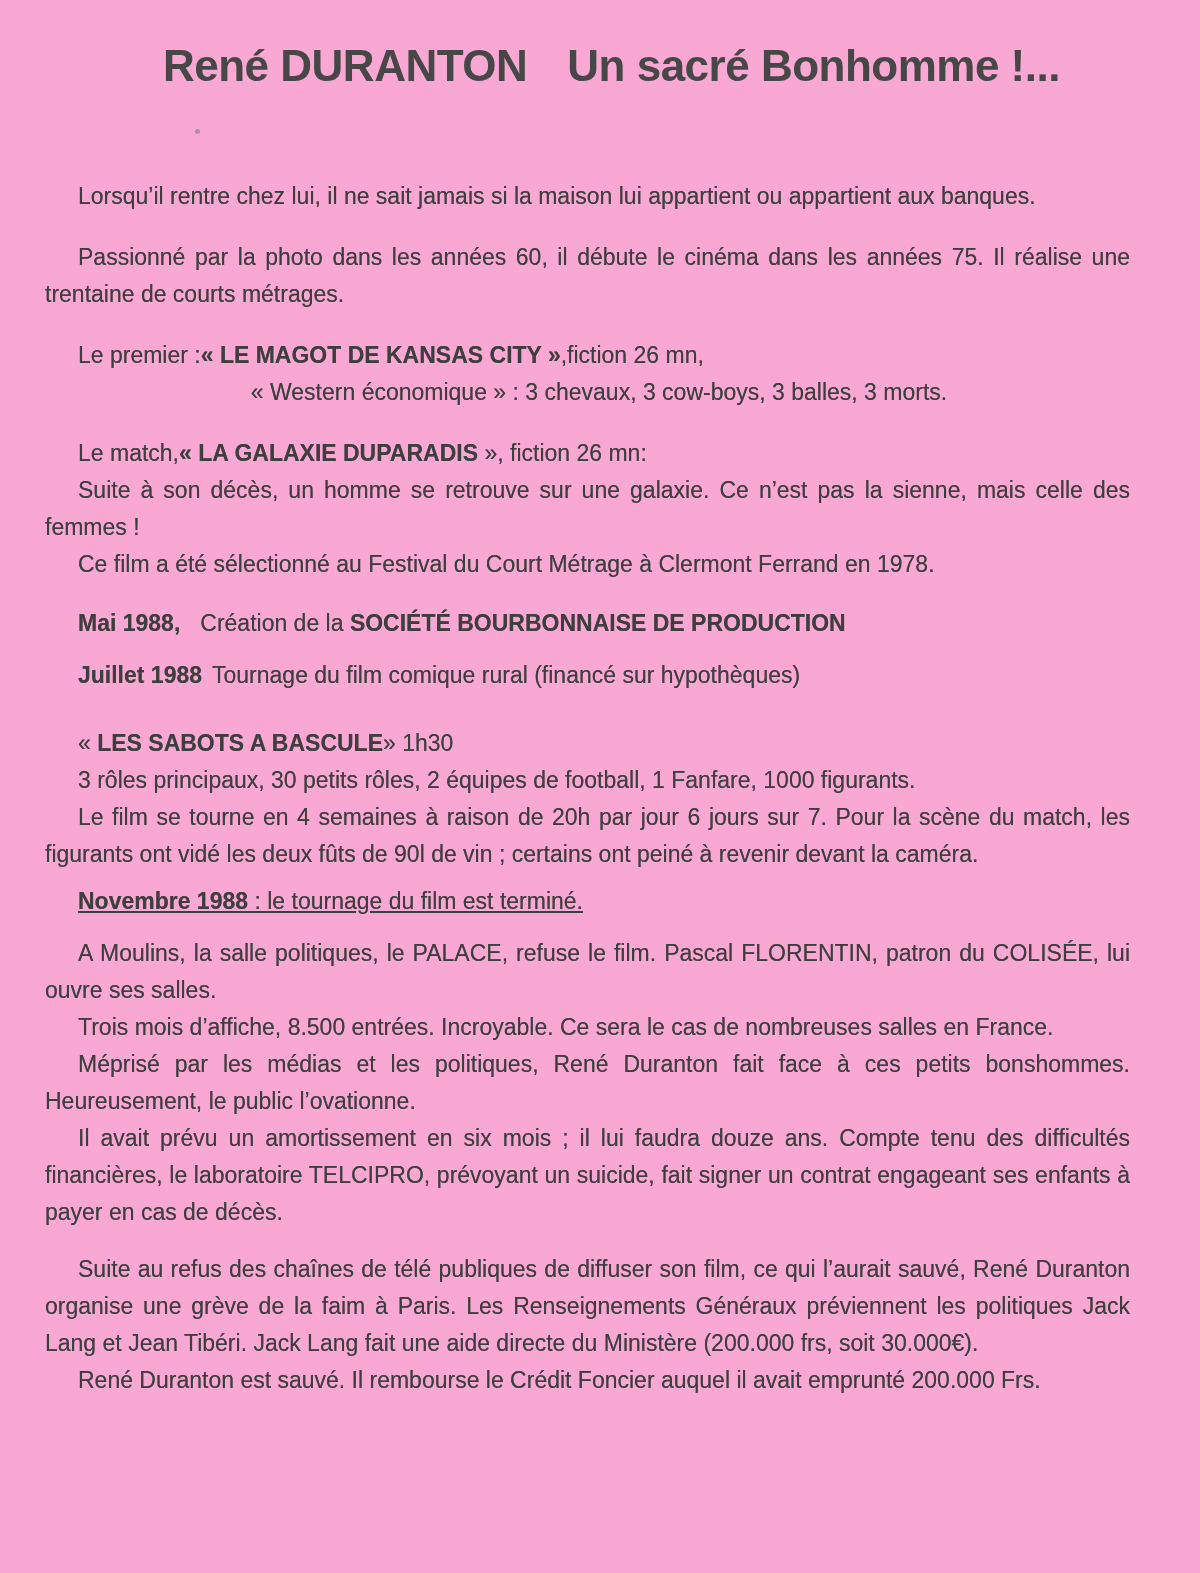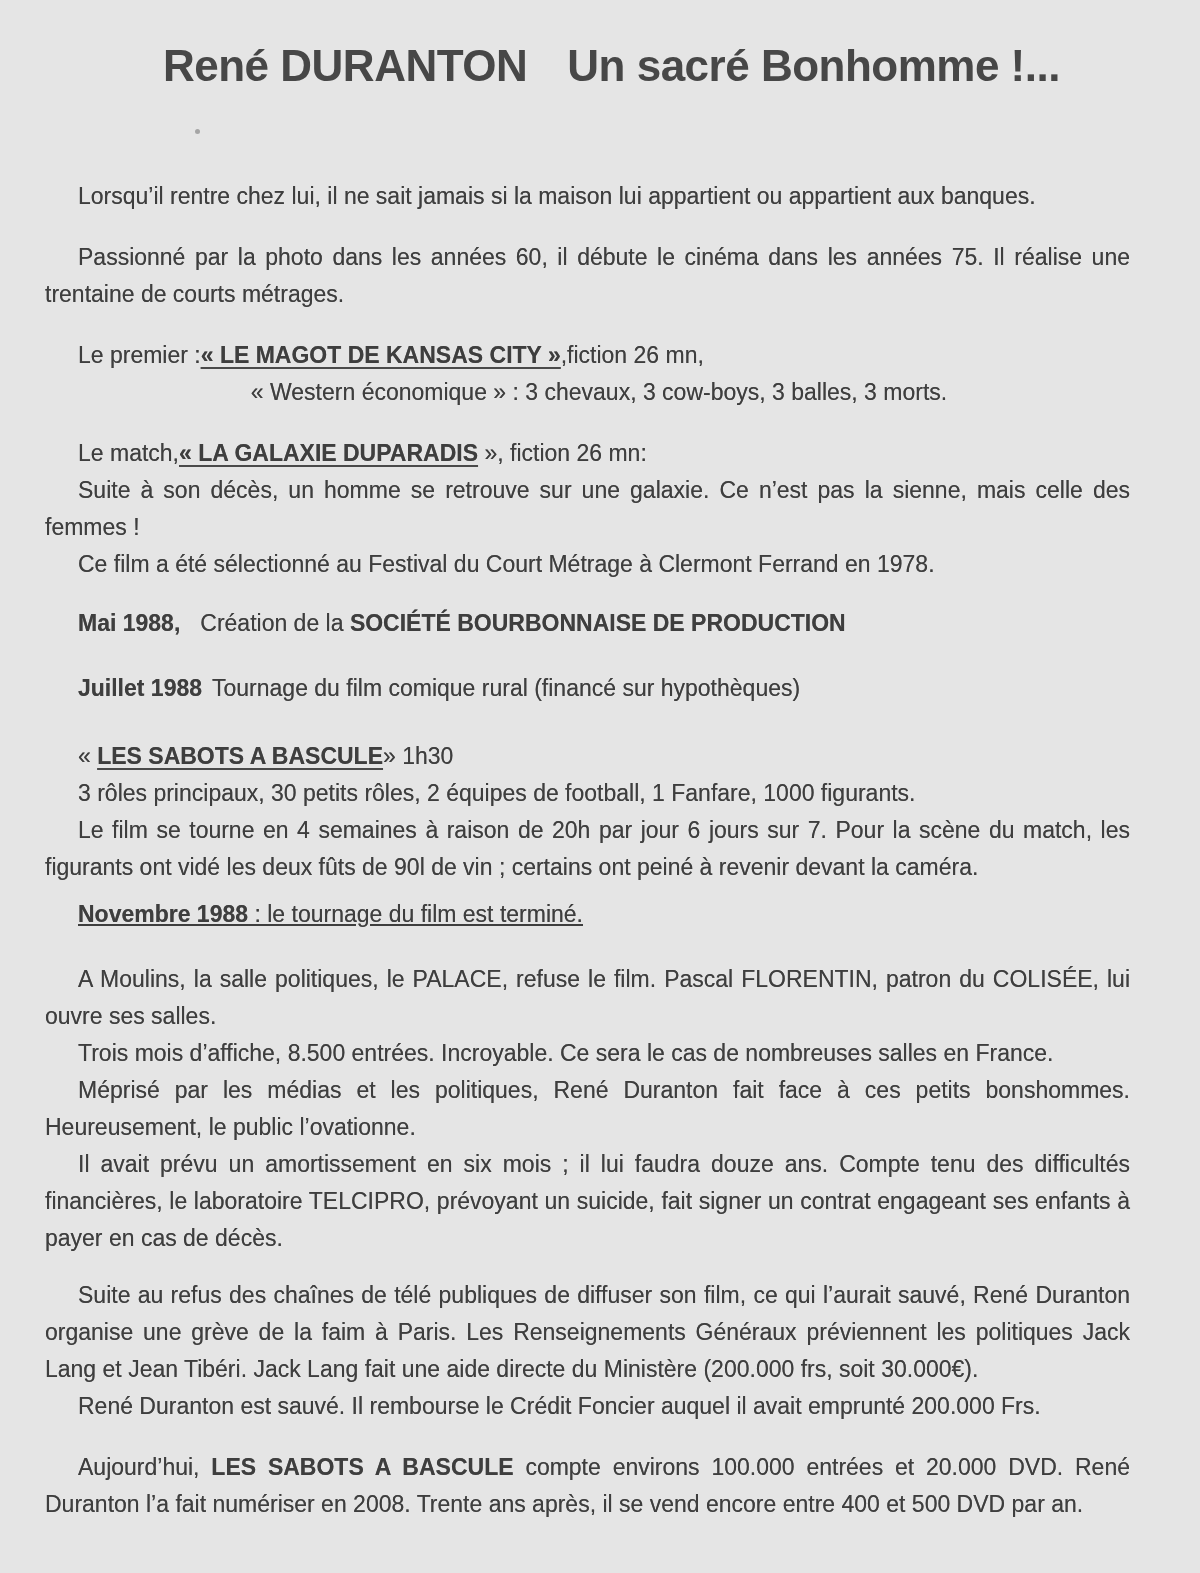--- a/index.html
+++ b/index.html
@@ -6,21 +6,21 @@
     margin: 0;
     padding: 0;
     background: #ffffff;
   }
   .page {
     position: relative;
     width: 1200px;
     height: 1573px;
     box-sizing: border-box;
     padding: 40px 70px 40px 45px;
-    background: #e5e5e5;
+    background: #f9a8d4;
     color: #3e3e3e;
     font-family: "Liberation Sans", "DejaVu Sans", sans-serif;
     font-size: 23px;
     line-height: 37px;
     overflow: hidden;
   }
   .doc-title {
     margin: 0 0 86px 118px;
     font-size: 44px;
     line-height: 52px;
@@ -42,27 +42,26 @@
     margin: 0;
     text-indent: 33px;
     text-align: justify;
     text-shadow: 0 0 0.6px rgba(62,62,62,.65);
   }
   .para.no-justify { text-align: left; }
   .para.small-indent { text-indent: 23px; text-align: center; }
   .gap-std   { margin-top: 24px; }
   .gap-sm    { margin-top: 20px; }
   .gap-med   { margin-top: 22px; }
-  .gap-lg    { margin-top: 28px; }
+  .gap-lg    { margin-top: 15px; }
   .gap-xl    { margin-top: 31px; }
   .gap-tight { margin-top: 10px; text-decoration: underline; }
   .b  { font-weight: 700; }
   .bu {
     font-weight: 700;
-    text-decoration: underline;
     text-decoration-thickness: 2px;
     text-underline-offset: 4px;
     text-decoration-color: #4a4a4a;
   }
   .sp-lg { margin-left: 20px; }
   .sp-sm { margin-left: 10px; }
 </style>
 </head>
 <body>
 
@@ -94,15 +93,14 @@
   <p class="para gap-tight no-justify"><span class="b">Novembre 1988</span><span> : le tournage du film est terminé.</span></p>
 
   <p class="para gap-lg">A Moulins, la salle politiques, le PALACE, refuse le film. Pascal FLORENTIN, patron du COLISÉE, lui ouvre ses salles.</p>
   <p class="para">Trois mois d’affiche, 8.500 entrées. Incroyable. Ce sera le cas de nombreuses salles en France.</p>
   <p class="para">Méprisé par les médias et les politiques, René Duranton fait face à ces petits bonshommes. Heureusement, le public l’ovationne.</p>
   <p class="para">Il avait prévu un amortissement en six mois ; il lui faudra douze ans. Compte tenu des difficultés financières, le laboratoire TELCIPRO, prévoyant un suicide, fait signer un contrat engageant ses enfants à payer en cas de décès.</p>
 
   <p class="para gap-sm">Suite au refus des chaînes de télé publiques de diffuser son film, ce qui l’aurait sauvé, René Duranton organise une grève de la faim à Paris. Les Renseignements Généraux préviennent les politiques Jack Lang et Jean Tibéri. Jack Lang fait une aide directe du Ministère (200.000 frs, soit 30.000€).</p>
   <p class="para">René Duranton est sauvé. Il rembourse le Crédit Foncier auquel il avait emprunté 200.000 Frs.</p>
 
-  <p class="para gap-std"><span>Aujourd’hui, </span><span class="b">LES SABOTS A BASCULE</span><span> compte environs 100.000 entrées et 20.000 DVD. René Duranton l’a fait numériser en 2008. Trente ans après, il se vend encore entre 400 et 500 DVD par an.</span></p>
 
 </div>
 
 </body></html>

